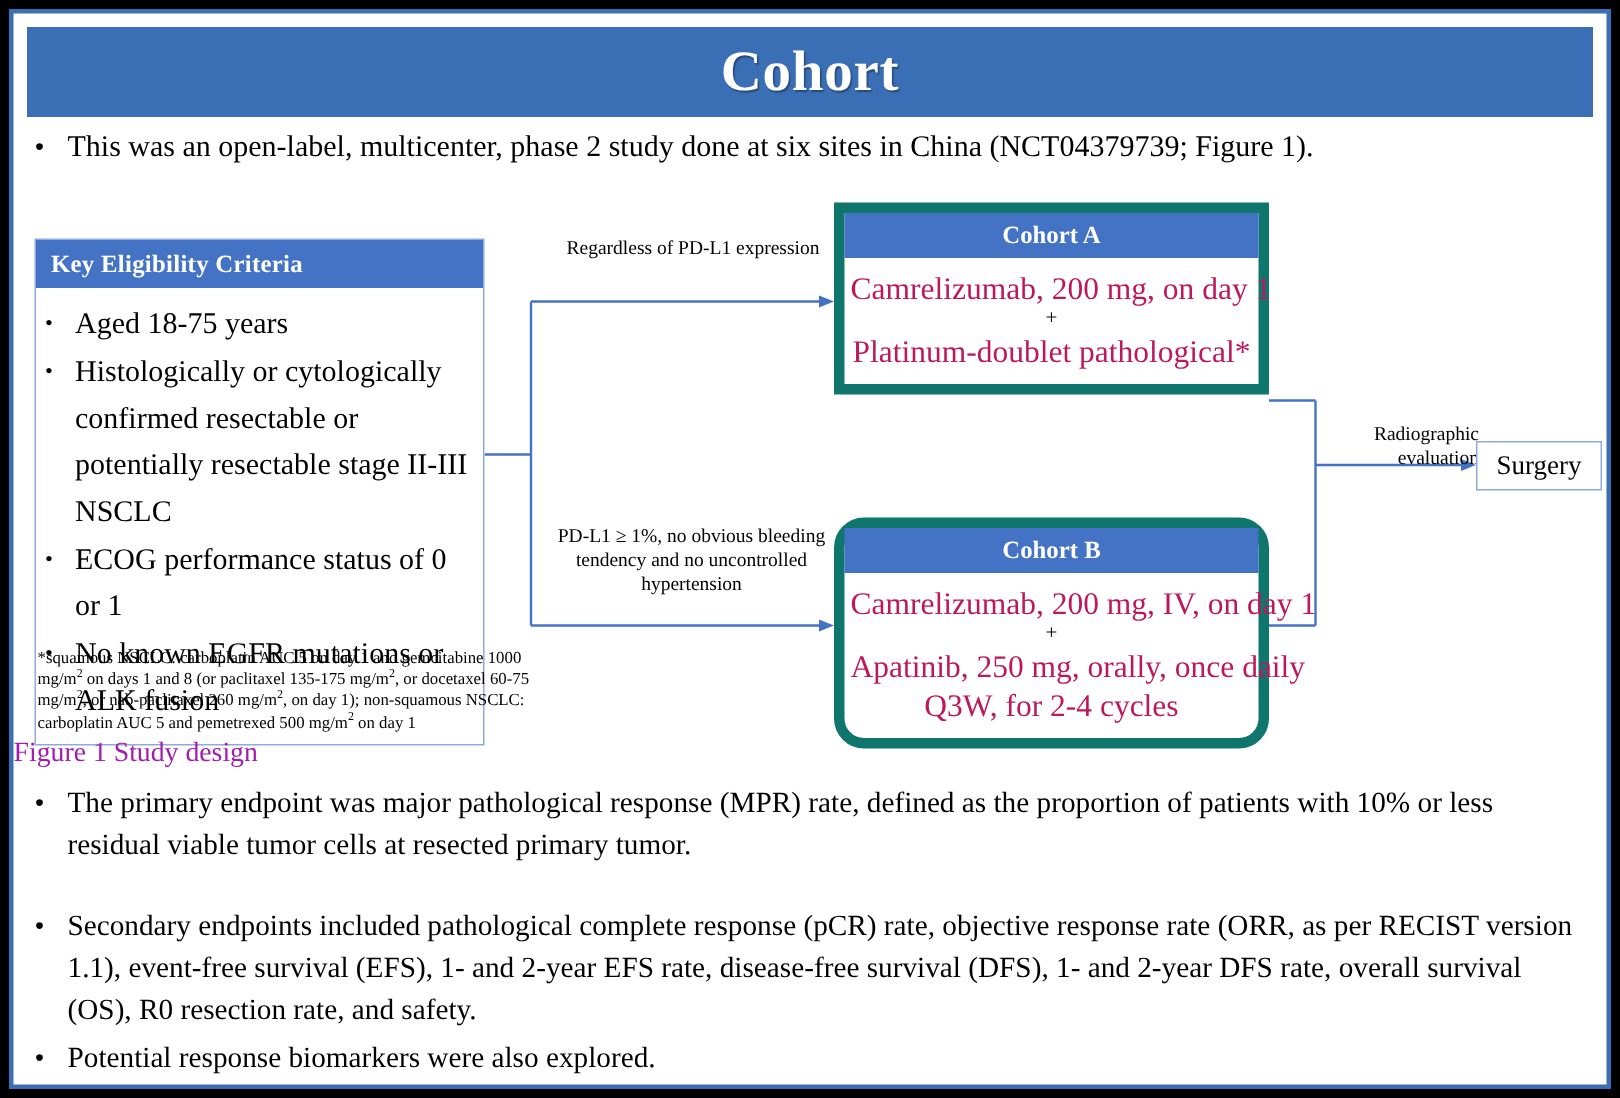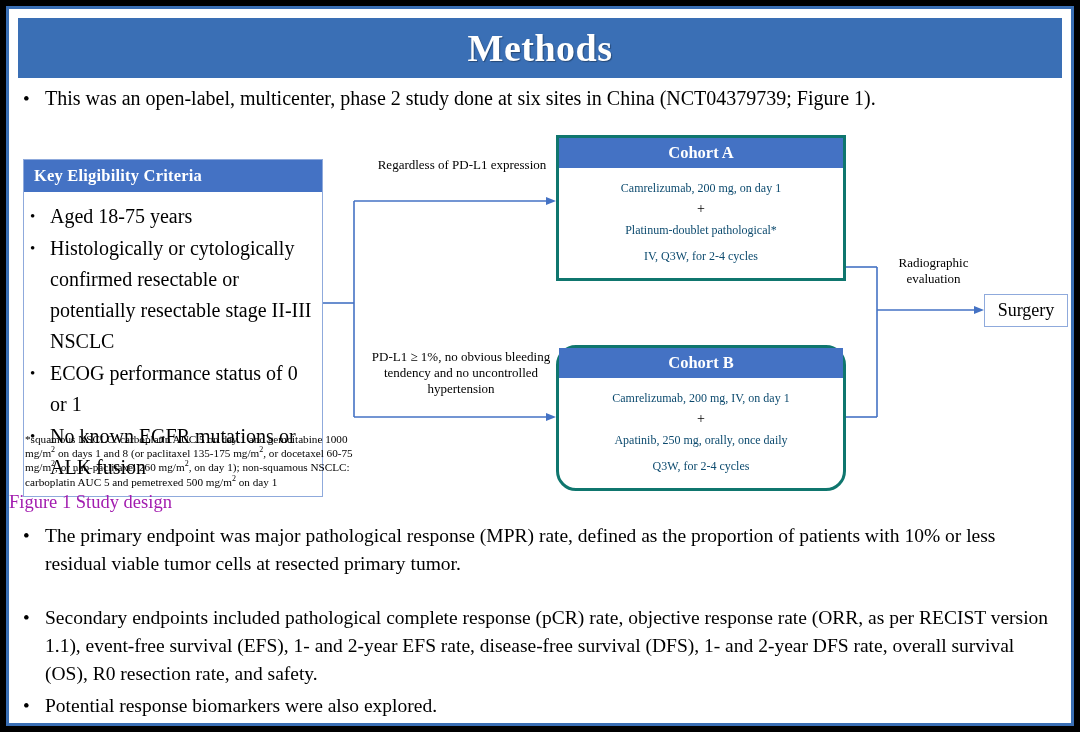--- a/index.html
+++ b/index.html
@@ -112,61 +112,61 @@
     line-height: 14.2px;
     color: #000;
     text-align: left;
   }
   .footnote sup { font-size: 8px; vertical-align: super; line-height: 0; }
 
   
   .cohort-box {
     position: absolute;
     width: 290px;
-    border: 3px solid #0f766e;
+    border: 7px solid #0f766e;
     box-sizing: border-box;
     background: #fff;
   }
   .cohort-a { left: 547px; top: 8px; }
   .cohort-b { left: 547px; top: 218px; border-radius: 20px; }
   .cohort-header {
     background: #4472C4;
     color: #fff;
     font-weight: bold;
     font-size: 16.5px;
     text-align: center;
     padding: 5px 0 5px 0;
   }
   .cohort-body {
     padding: 7px 4px 9px 4px;
     text-align: center;
   }
   .cohort-line {
-    font-size: 12px;
+    font-size: 21px;
     line-height: 26px;
-    color: #0c4a6e;
+    color: #be185d;
     white-space: nowrap;
   }
   .cohort-plus {
     font-size: 14px;
     line-height: 16px;
     color: #000;
   }
 
   
   .conn-label {
     position: absolute;
     font-size: 13px;
     line-height: 16px;
     color: #000;
     text-align: center;
   }
   .label-top { left: 358px; top: 30px; width: 190px; }
   .label-bottom { left: 352px; top: 222px; width: 200px; }
-  .label-radio { left: 872px; top: 128px; width: 105px; text-align: center; }
+  .label-radio { left: 872px; top: 154px; width: 105px; text-align: right; }
 
   
   .surgery-box {
     position: absolute;
     left: 975px; top: 167px;
     width: 84px; height: 33px;
     border: 1px solid #8FAADC;
     box-sizing: border-box;
     background: #fff;
     display: flex; align-items: center; justify-content: center;
@@ -199,21 +199,21 @@
   .b1 .bullet-text, .b2 .bullet-text, .b3 .bullet-text {
     font-size: 19.5px; line-height: 28px;
   }
 </style>
 </head>
 <body>
 
 <div class="slide">
 
   <div class="title-banner">
-    <div class="title-text">Methods</div>
+    <div class="title-text">Cohort</div>
   </div>
 
   <div class="bullet-row intro-bullet">
     <span class="bullet-dot">•</span>
     <span class="bullet-text">This was an open-label, multicenter, phase 2 study done at six sites in China (NCT04379739; Figure 1).</span>
   </div>
 
   <div class="figure">
 
     <svg class="connectors" viewBox="0 0 1068 390">
@@ -262,21 +262,20 @@
     <div class="conn-label label-top">Regardless  of PD-L1 expression</div>
     <div class="conn-label label-bottom">PD-L1 ≥ 1%, no obvious bleeding tendency  and no uncontrolled  hypertension</div>
     <div class="conn-label label-radio">Radiographic evaluation</div>
 
     <div class="cohort-box cohort-a">
       <div class="cohort-header">Cohort A</div>
       <div class="cohort-body">
         <div class="cohort-line">Camrelizumab, 200 mg, on day 1</div>
         <div class="cohort-plus">+</div>
         <div class="cohort-line">Platinum-doublet pathological*</div>
-        <div class="cohort-line">IV, Q3W, for 2-4 cycles</div>
       </div>
     </div>
 
     <div class="cohort-box cohort-b">
       <div class="cohort-header">Cohort B</div>
       <div class="cohort-body">
         <div class="cohort-line">Camrelizumab, 200 mg, IV, on day 1</div>
         <div class="cohort-plus">+</div>
         <div class="cohort-line">Apatinib, 250 mg, orally, once daily</div>
         <div class="cohort-line">Q3W, for 2-4 cycles</div>

